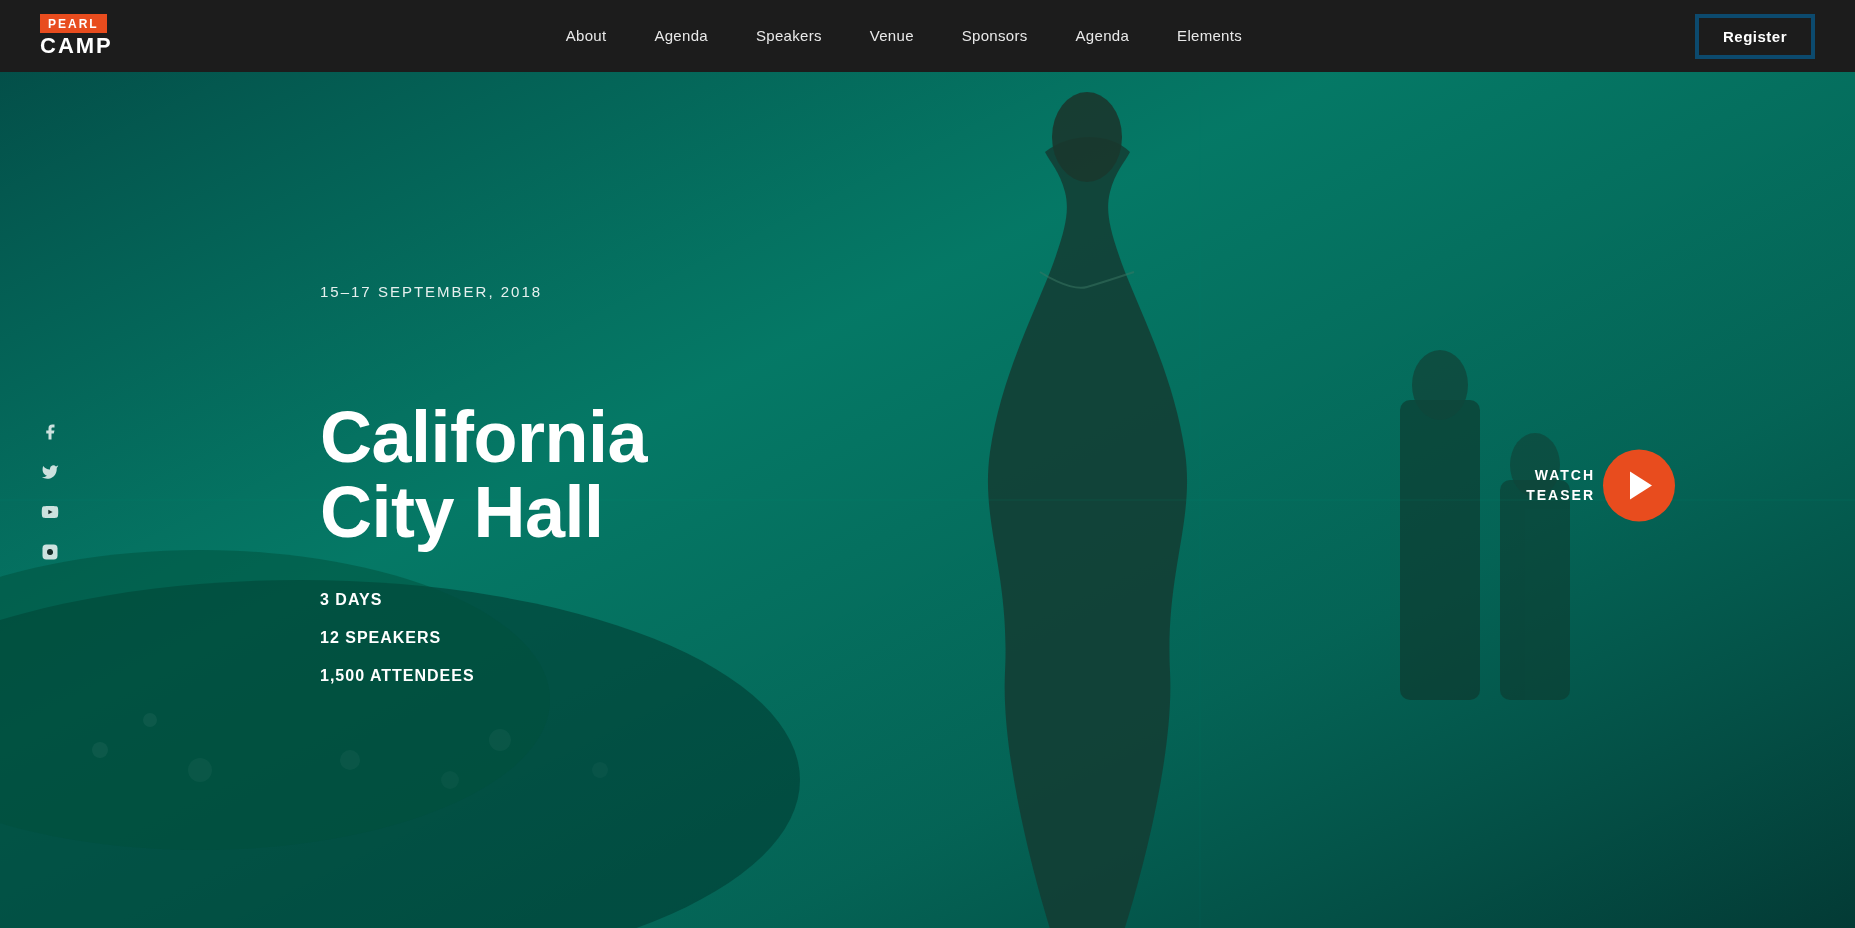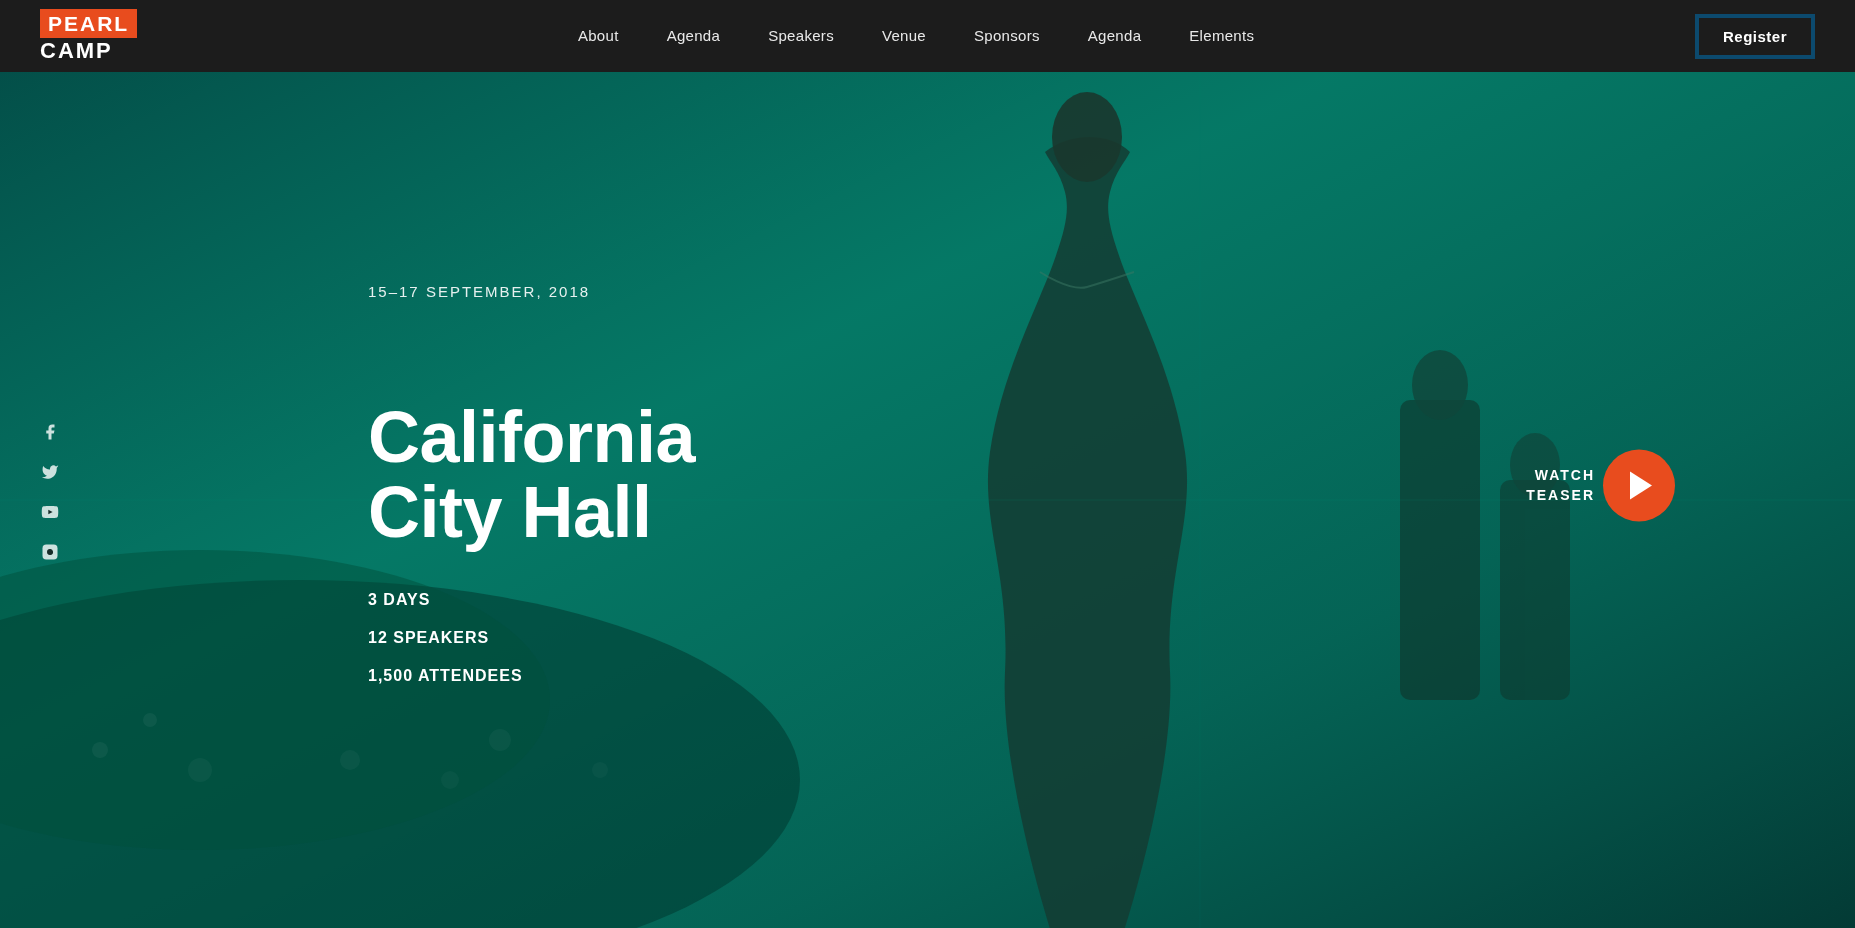--- a/index.html
+++ b/index.html
@@ -22,21 +22,21 @@
       flex-direction: column;
     }
     .logo-row {
       display: flex;
       align-items: stretch;
     }
     .logo-pearl-text {
       background: #e84c1e;
       color: #fff;
       font-weight: 900;
-      font-size: 21px;
+      font-size: 12px;
       padding: 3px 8px 2px 8px;
       letter-spacing: 2px;
     }
     .logo-camp-text {
       color: #fff;
       font-weight: 900;
       font-size: 22px;
       letter-spacing: 2px;
       margin-top: 2px;
     }
@@ -80,21 +80,20 @@
       inset: 0;
       background: #1a4040;
     }
 
     .hero-content {
       position: relative;
       z-index: 10;
       padding: 0 0 0 320px;
       padding-top: 72px;
       max-width: 800px;
-      margin-left: 48px;
     }
     .hero-date {
       color: #fff;
       font-size: 15px;
       font-weight: 400;
       letter-spacing: 2px;
       margin-bottom: 24px;
       opacity: 0.9;
     }
     .hero-title {

